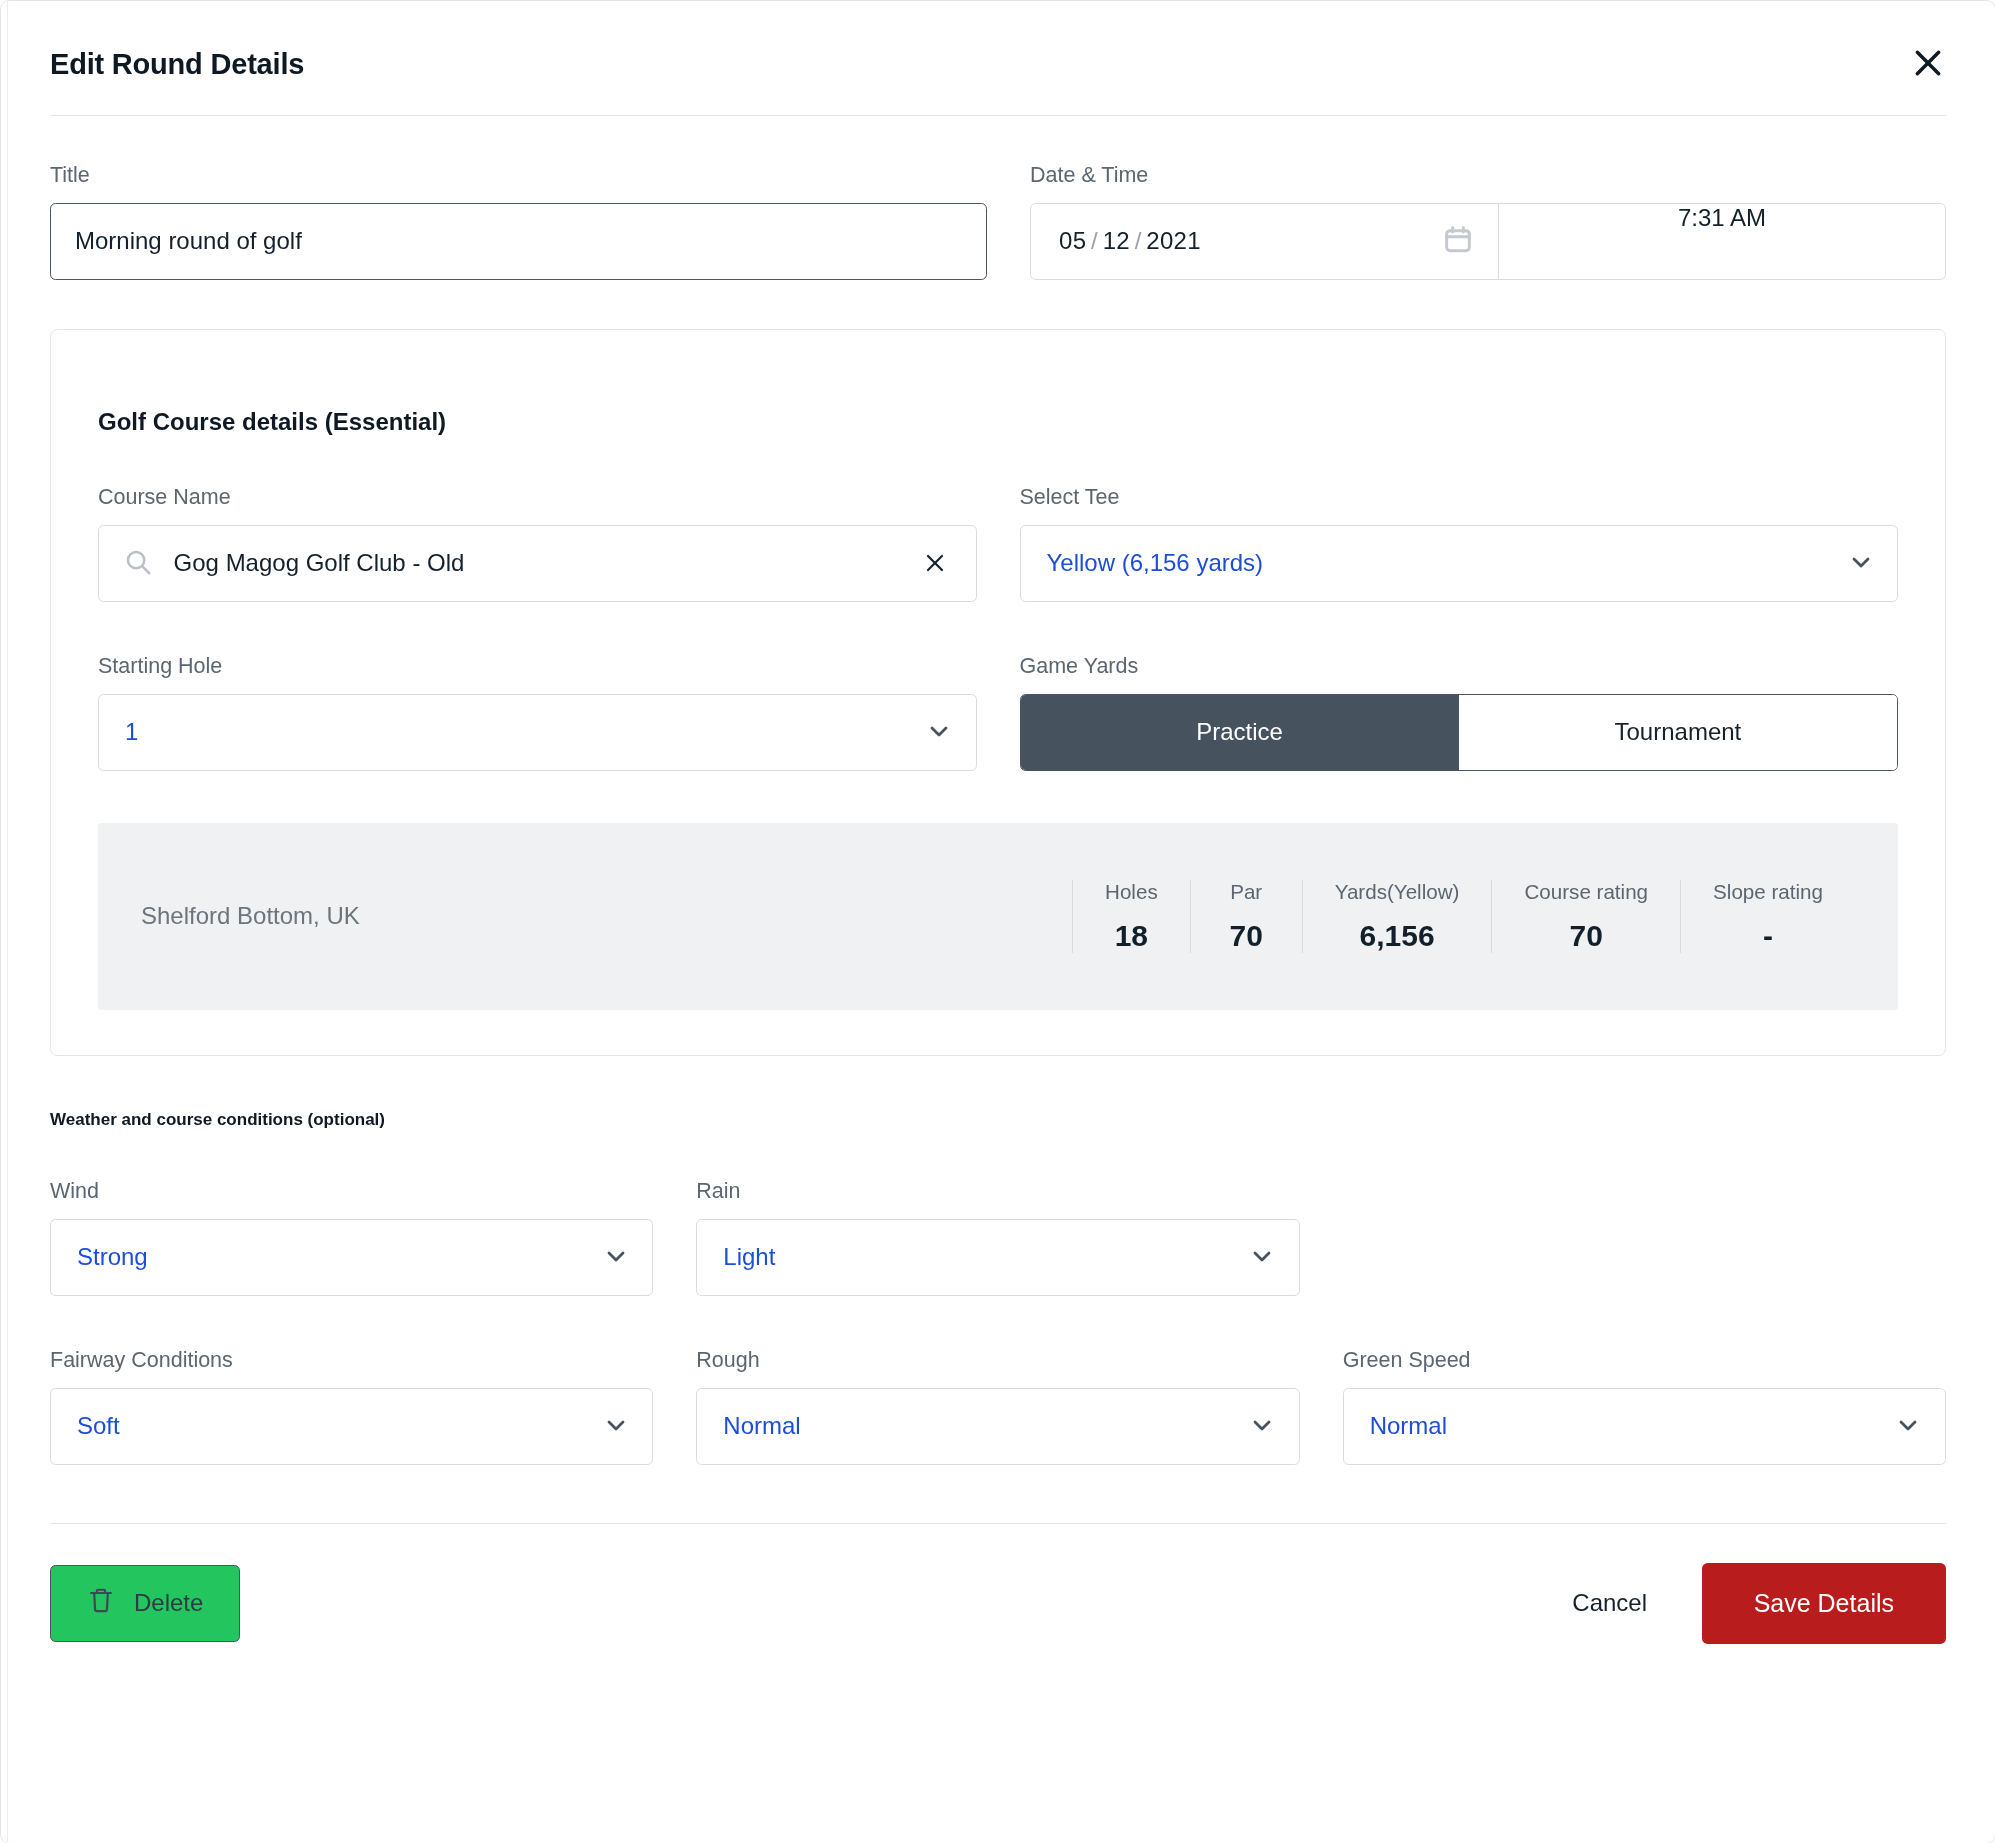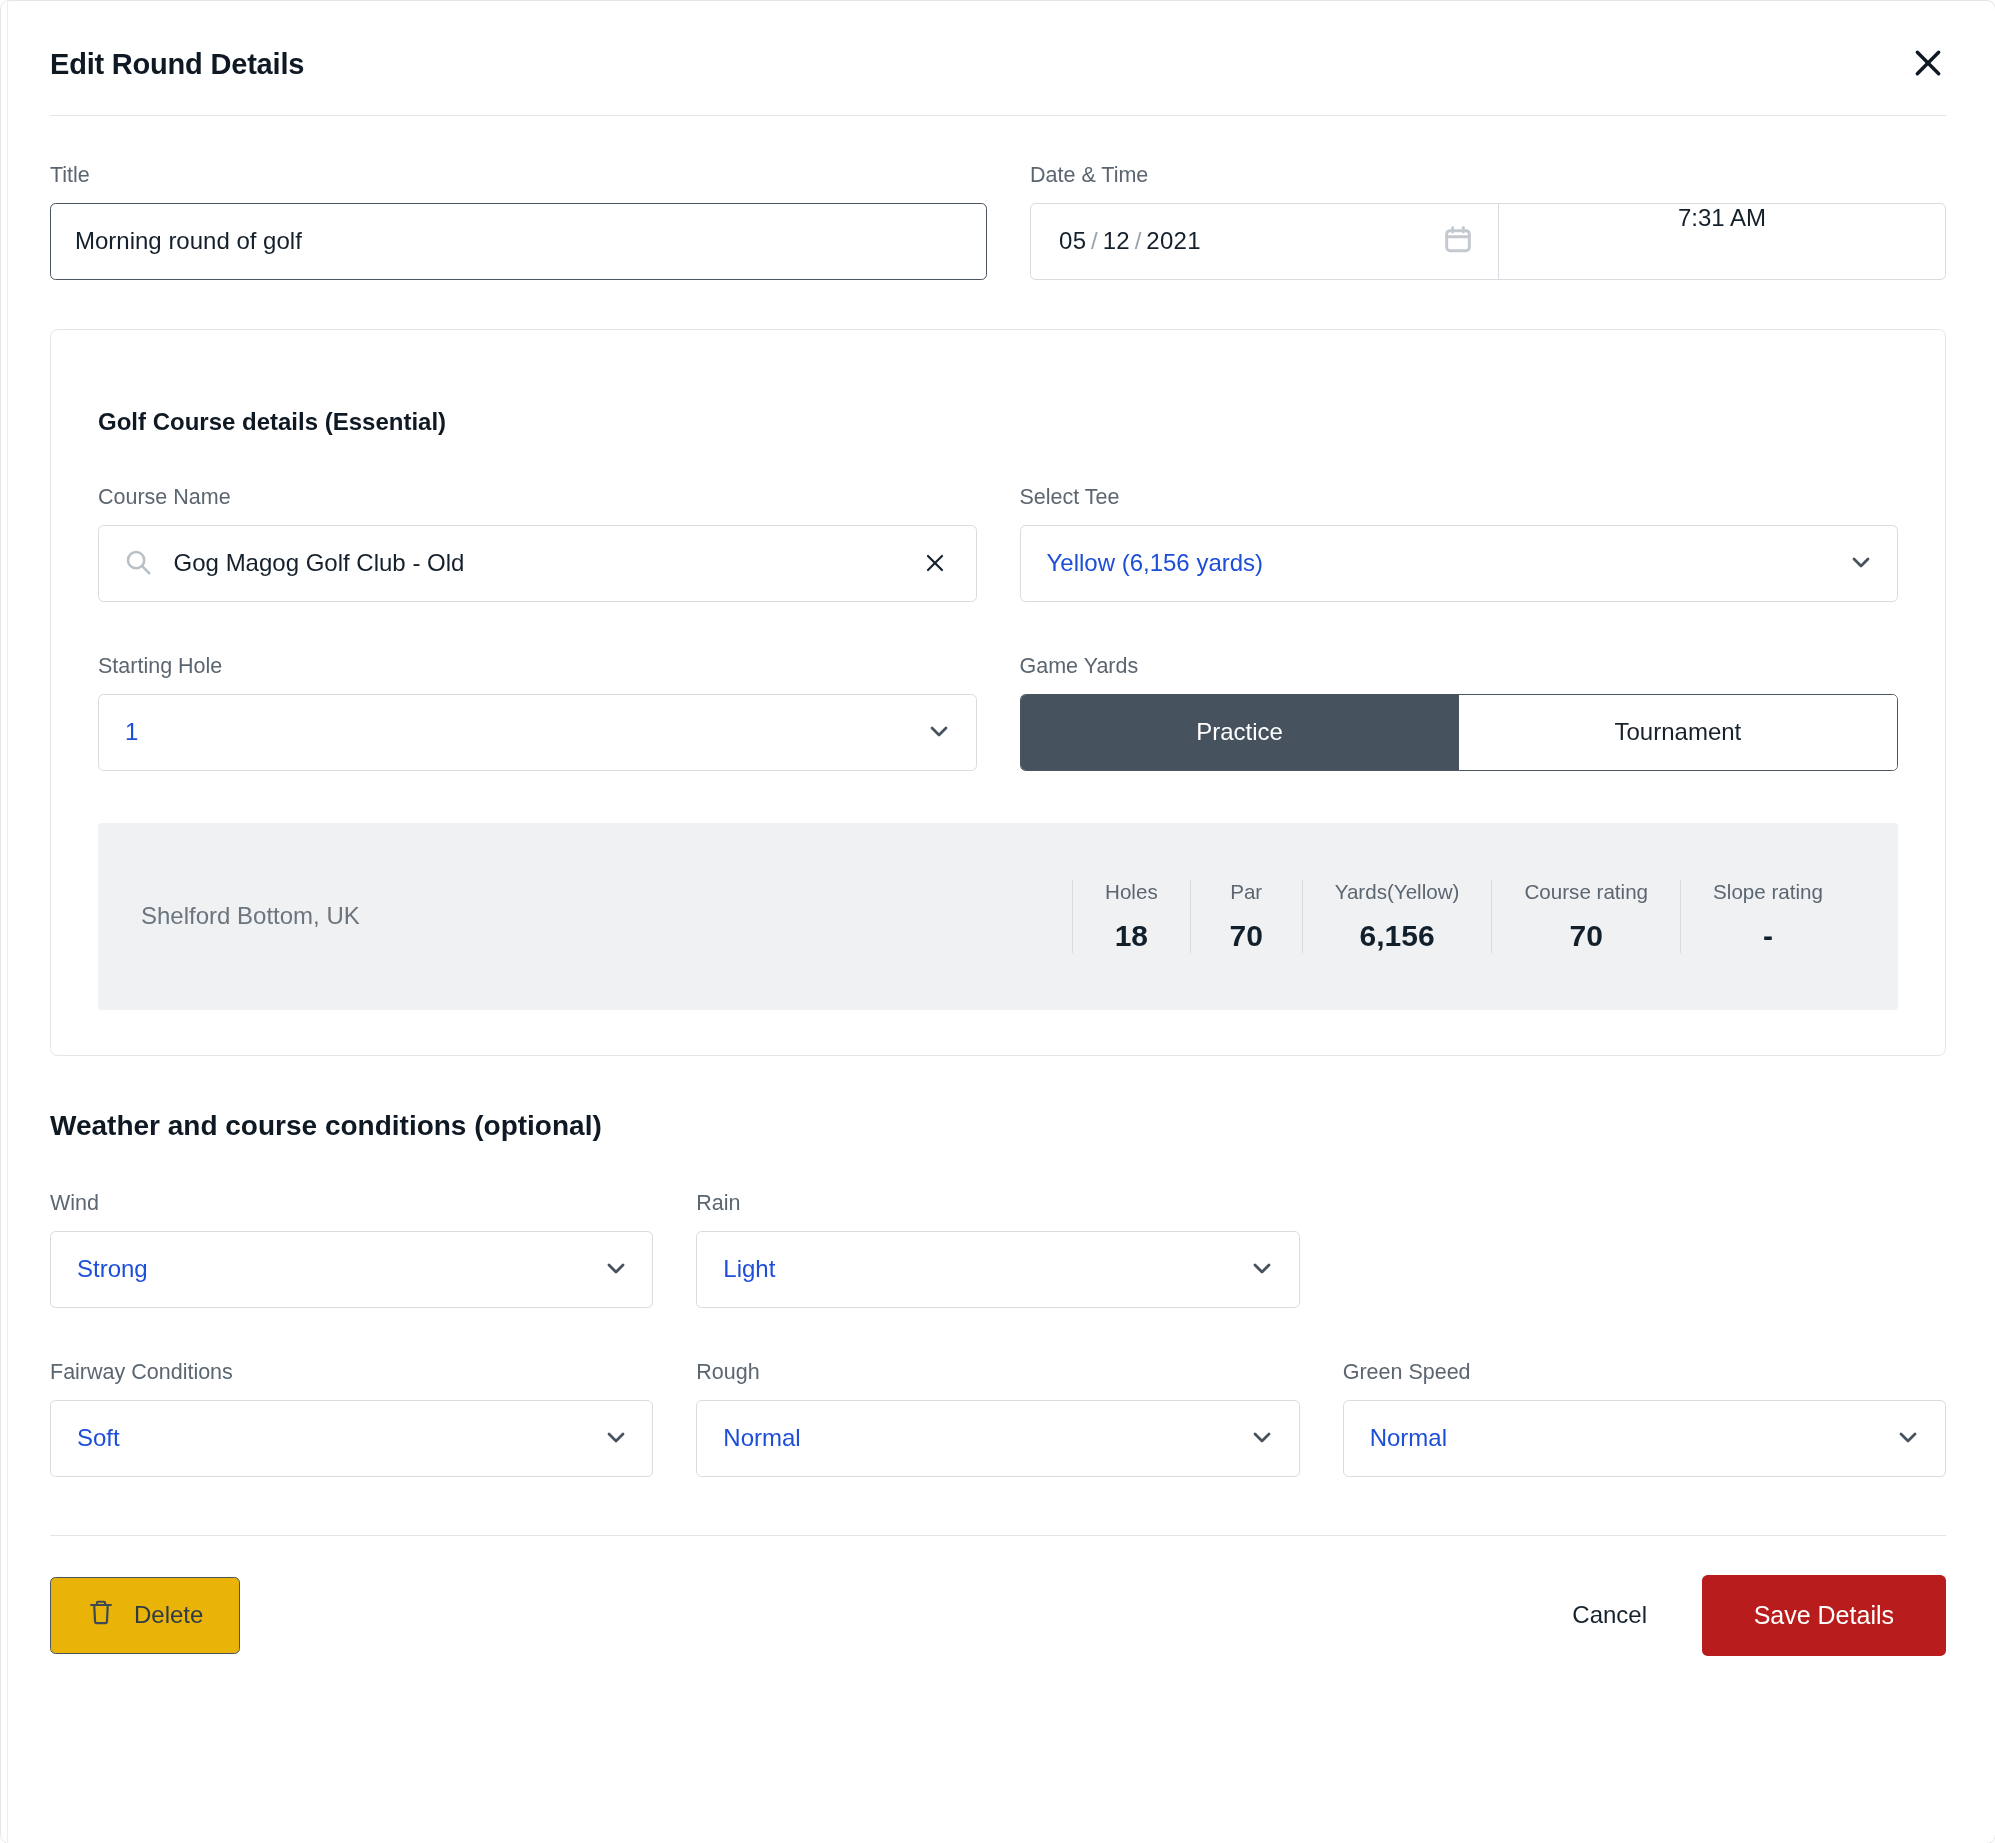--- a/index.html
+++ b/index.html
@@ -243,21 +243,21 @@
   .cs-stat .val {
     font-size: 30px;
     font-weight: bold;
     color: #12202b;
     white-space: nowrap;
   }
 
   
   .weather-section { padding: 54px 49px 0 49px; }
   .section-heading {
-    font-size: 28px;
+    font-size: 17px;
     font-weight: bold;
     color: #0f1924;
     margin-bottom: 49px;
   }
   .weather-row { display: flex; gap: 43px; }
   .weather-row + .weather-row { margin-top: 52px; }
   .weather-col { flex: 1; }
   .weather-col.empty { visibility: hidden; }
 
   
@@ -272,21 +272,21 @@
     padding: 39px 49px 0 49px;
   }
   .btn-delete {
     display: flex;
     align-items: center;
     gap: 19px;
     height: 77px;
     padding: 0 36px;
     border: 0.9px solid #4a5560;
     border-radius: 5.6px;
-    background: #eab308;
+    background: #22c55e;
     font-size: 24px;
     color: #2d3b47;
     cursor: pointer;
     font-family: "Liberation Sans", sans-serif;
   }
   .footer-spacer { flex: 1; }
   .btn-cancel {
     background: none;
     border: none;
     font-size: 24px;

